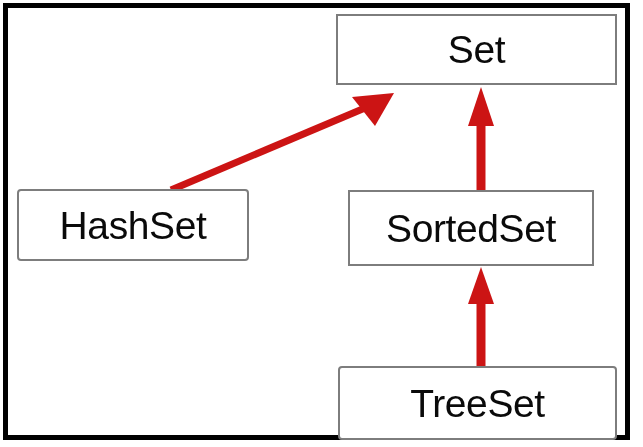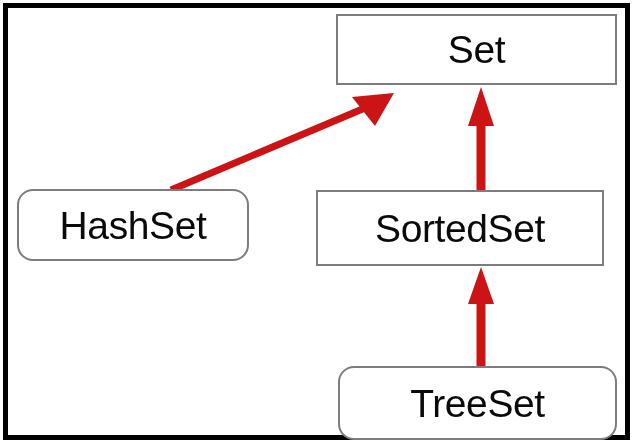--- a/index.html
+++ b/index.html
@@ -45,39 +45,39 @@
   .node {
     position: absolute;
     box-sizing: border-box;
     background: #ffffff;
     border: 2px solid #7d7d7d;
     display: flex;
     align-items: center;
     justify-content: center;
   }
   .node.rounded {
-    border-radius: 16px;
+    border-radius: 4px;
   }
   .node.sharp {
     border-radius: 0;
   }
   .node-label {
     font-family: "Liberation Sans", sans-serif;
     font-size: 39px;
     font-weight: 400;
     color: #0a0a0a;
     letter-spacing: -0.4px;
     line-height: 1;
     white-space: nowrap;
   }
 
   
   #node-set       { left: 336px; top: 14px;  width: 281px; height: 71px; }
   #node-hashset   { left: 17px;  top: 189px; width: 232px; height: 72px; }
-  #node-sortedset { left: 316px; top: 190px; width: 288px; height: 76px; }
+  #node-sortedset { left: 348px; top: 190px; width: 246px; height: 76px; }
   #node-treeset   { left: 338px; top: 366px; width: 279px; height: 74px; align-items: center; }
 </style>
 </head>
 <body>
 
 <div id="diagram-root">
 
   <div id="outer-frame"></div>
 
   <svg id="edge-layer" viewBox="0 0 643 447" width="643" height="447" xmlns="http://www.w3.org/2000/svg">

